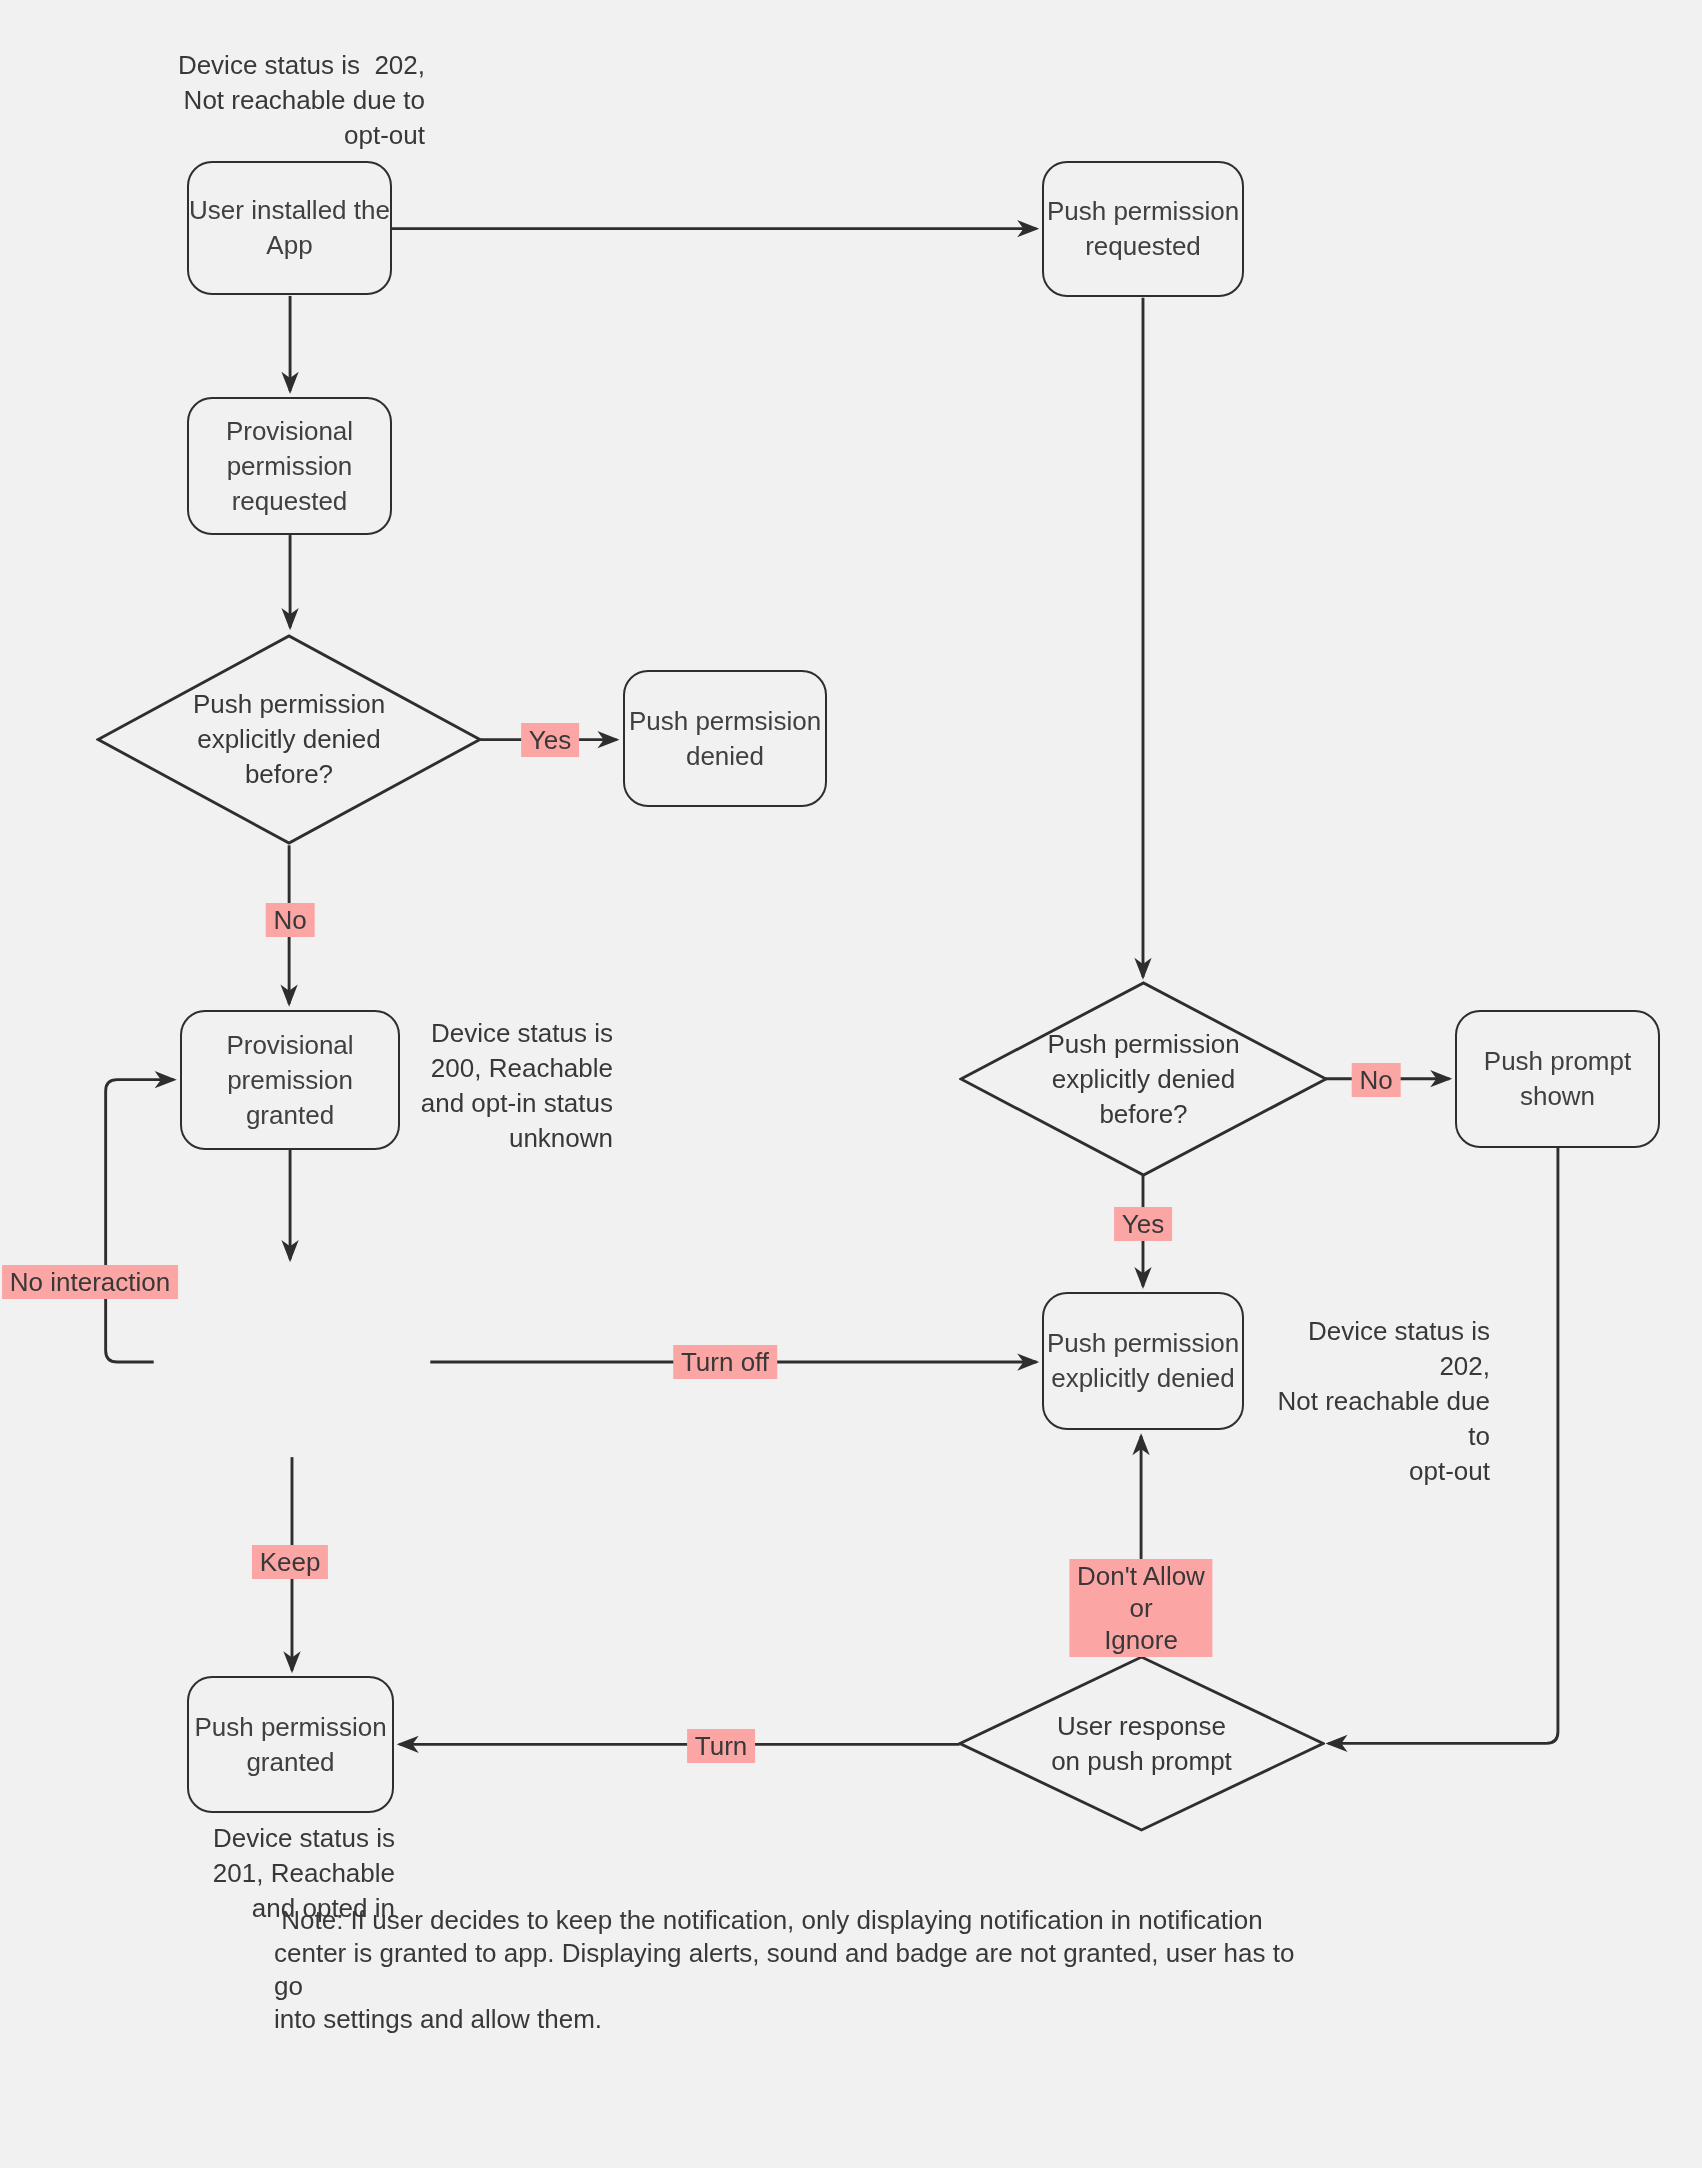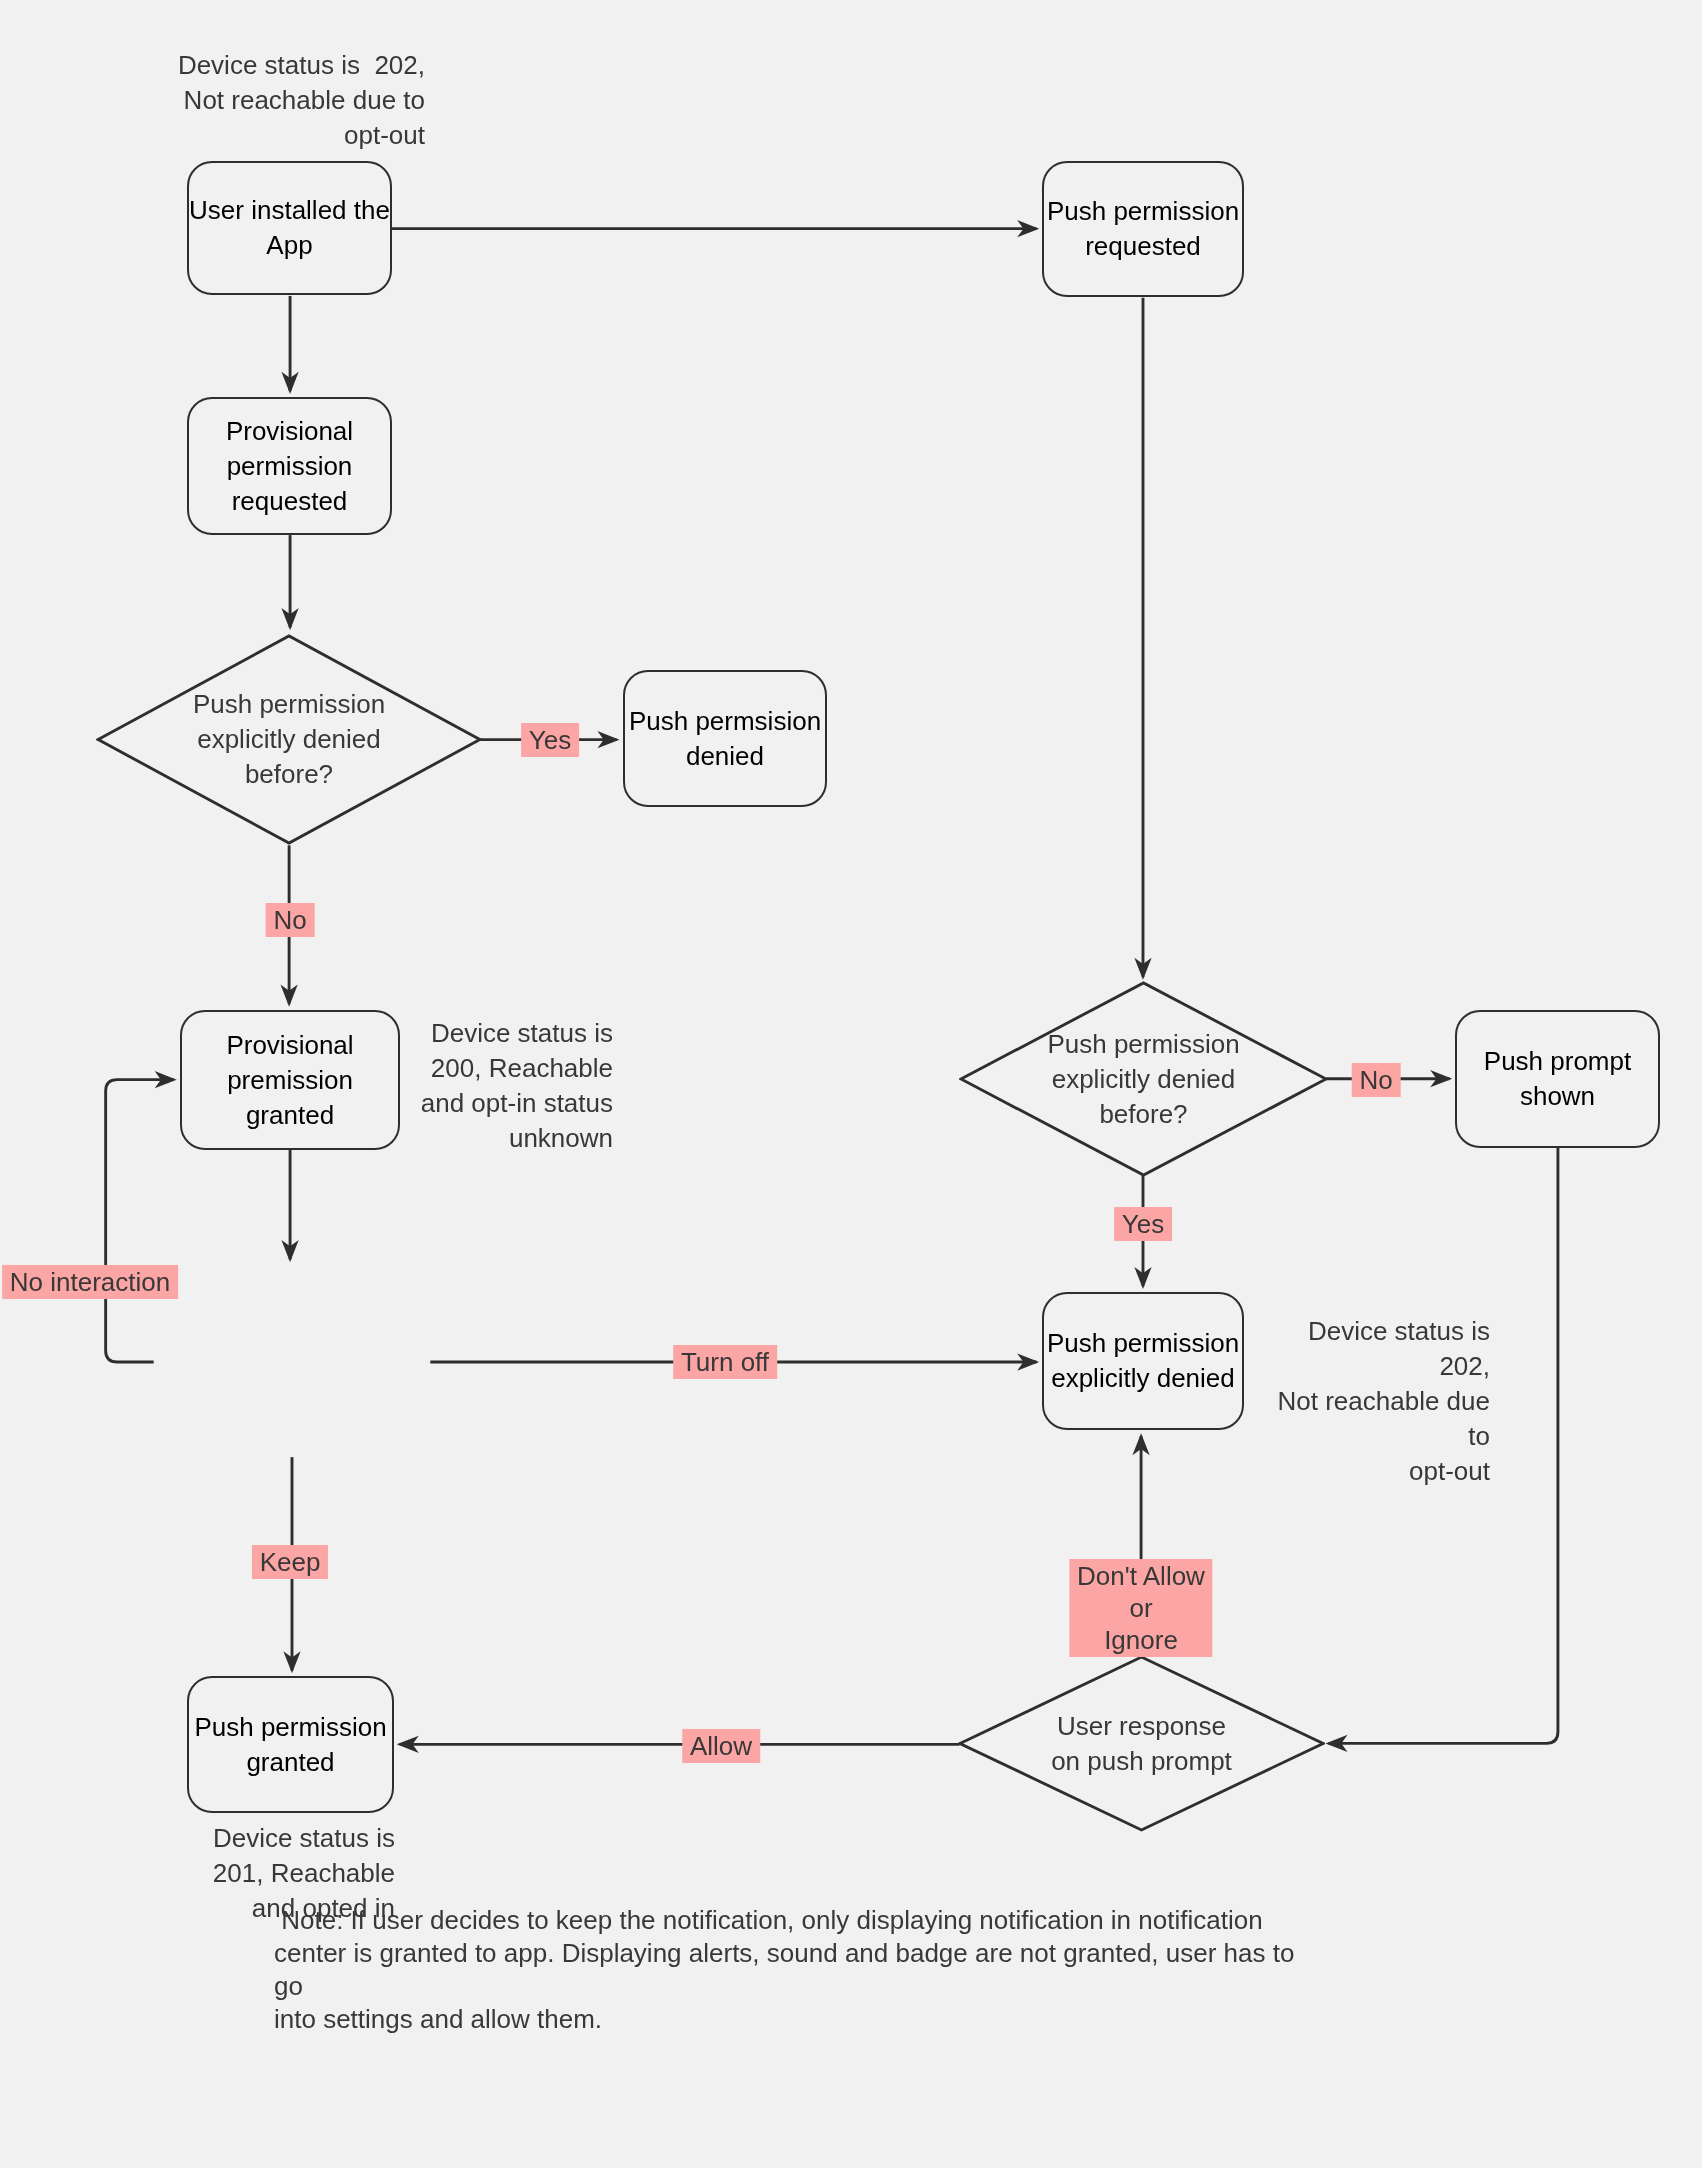--- a/index.html
+++ b/index.html
@@ -11,21 +11,21 @@
     color:#383838;
   }
   #canvas{position:absolute;left:0;top:0;width:1702px;height:2168px;}
   #edges{position:absolute;left:0;top:0;z-index:0;}
 
   .node{
     position:absolute;box-sizing:border-box;z-index:1;
     background:#f1f1f1;border:2.9px solid #2e2e2e;border-radius:25px;
     display:flex;align-items:center;justify-content:center;
     text-align:center;font-size:26px;line-height:35px;
-    white-space:pre-wrap;color:#000000;
+    white-space:pre-wrap;color:#404040;
   }
   .diamond{position:absolute;z-index:1;}
   .diamond svg{position:absolute;left:0;top:0;}
   .dlabel{
     position:absolute;left:0;top:0;right:0;bottom:0;z-index:2;
     display:flex;align-items:center;justify-content:center;
     text-align:center;font-size:26px;line-height:35px;
     white-space:pre-wrap;color:#383838;
   }
   .elabel{
@@ -155,21 +155,21 @@
   <div class="elabel" id="l-yes-left">Yes</div>
   <div class="elabel" id="l-no-left">No</div>
   <div class="elabel" id="l-no-interaction">No interaction</div>
   <div class="elabel" id="l-turn-off">Turn off</div>
   <div class="elabel" id="l-keep">Keep</div>
   <div class="elabel" id="l-no-right">No</div>
   <div class="elabel" id="l-yes-right">Yes</div>
   <div class="elabel" id="l-dont-allow">Don't Allow
 or
 Ignore</div>
-  <div class="elabel" id="l-allow">Allow</div>
+  <div class="elabel" id="l-allow">Turn</div>
 
   <div class="annot" id="a-top-left">Device status is  202,
 Not reachable due to
 opt-out</div>
   <div class="annot" id="a-status-200">Device status is
 200, Reachable
 and opt-in status
 unknown</div>
   <div class="annot" id="a-status-202">Device status is  202,
 Not reachable due to

